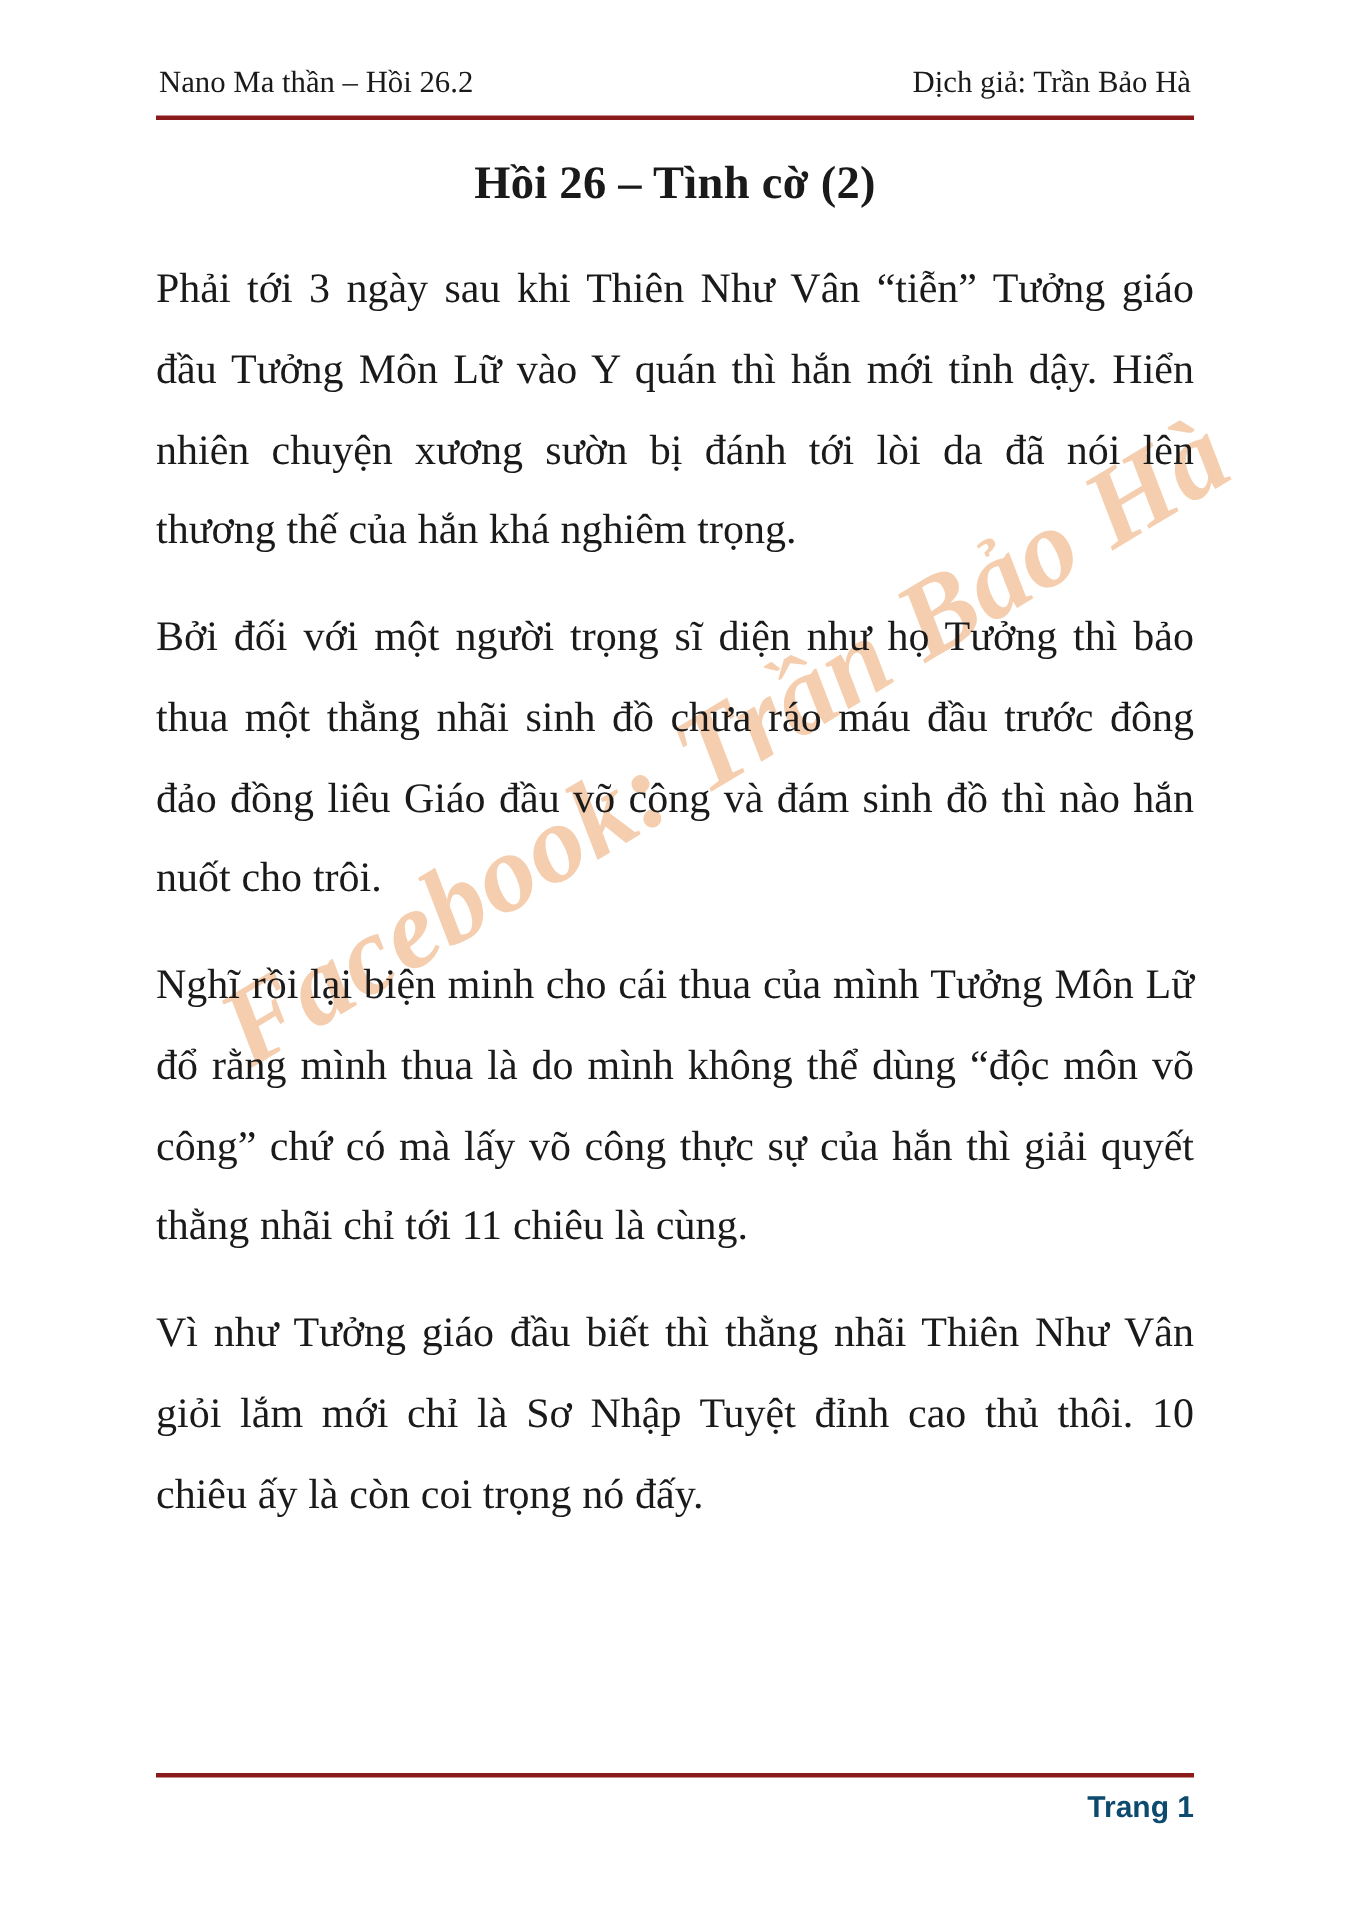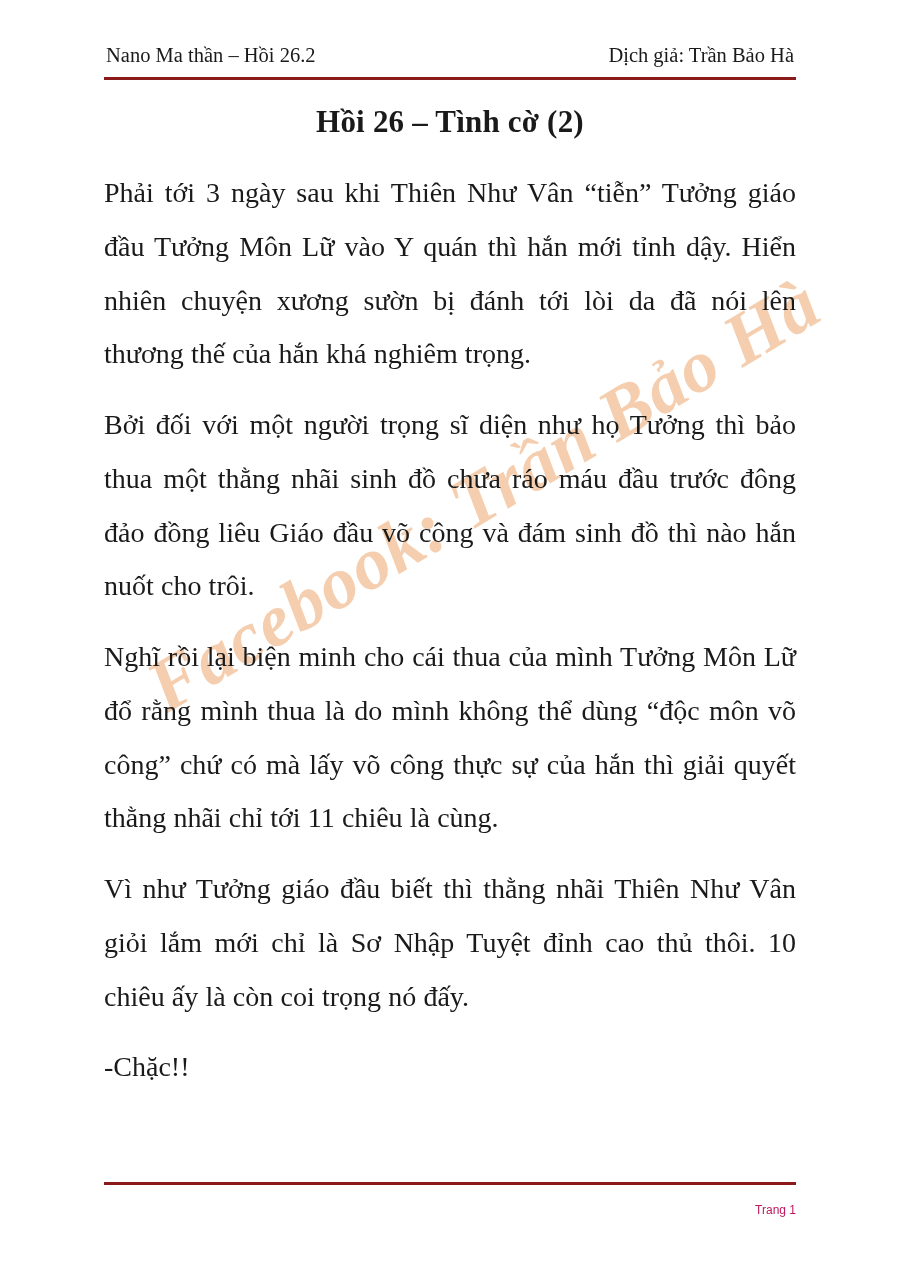--- a/index.html
+++ b/index.html
@@ -97,23 +97,23 @@
     height: 3px;
     background: #8b1a1a;
     z-index: 2;
   }
   .footer {
     position: absolute;
     right: 104px;
     bottom: 56px;
     z-index: 2;
     font-family: "Liberation Sans", sans-serif;
-    font-size: 12px;
-    font-weight: 400;
-    color: #be185d;
+    font-size: 20px;
+    font-weight: 700;
+    color: #0c4a6e;
   }
 </style>
 </head>
 <body>
 
 <div class="page">
 
   <div class="watermark">Facebook: Trần Bảo Hà</div>
 
   <div class="header">
@@ -122,19 +122,18 @@
   </div>
   <div class="header-rule"></div>
 
   <h1 class="chapter-title">Hồi 26 – Tình cờ (2)</h1>
 
   <div class="content">
     <p class="para">Phải tới 3 ngày sau khi Thiên Như Vân “tiễn” Tưởng giáo đầu Tưởng Môn Lữ vào Y quán thì hắn mới tỉnh dậy. Hiển nhiên chuyện xương sườn bị đánh tới lòi da đã nói lên thương thế của hắn khá nghiêm trọng.</p>
     <p class="para">Bởi đối với một người trọng sĩ diện như họ Tưởng thì bảo thua một thằng nhãi sinh đồ chưa ráo máu đầu trước đông đảo đồng liêu Giáo đầu võ công và đám sinh đồ thì nào hắn nuốt cho trôi.</p>
     <p class="para">Nghĩ rồi lại biện minh cho cái thua của mình Tưởng Môn Lữ đổ rằng mình thua là do mình không thể dùng “độc môn võ công” chứ có mà lấy võ công thực sự của hắn thì giải quyết thằng nhãi chỉ tới 11 chiêu là cùng.</p>
     <p class="para">Vì như Tưởng giáo đầu biết thì thằng nhãi Thiên Như Vân giỏi lắm mới chỉ là Sơ Nhập Tuyệt đỉnh cao thủ thôi. 10 chiêu ấy là còn coi trọng nó đấy.</p>
-    <p class="para nojustify">-Chặc!!</p>
   </div>
 
   <div class="footer-rule"></div>
   <div class="footer">Trang 1</div>
 
 </div>
 
 </body></html>

